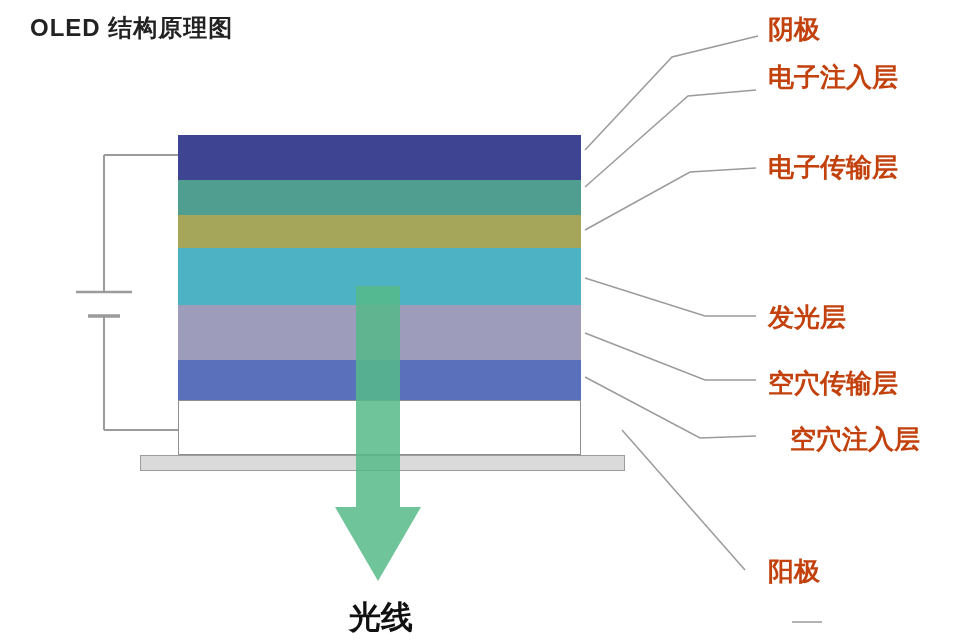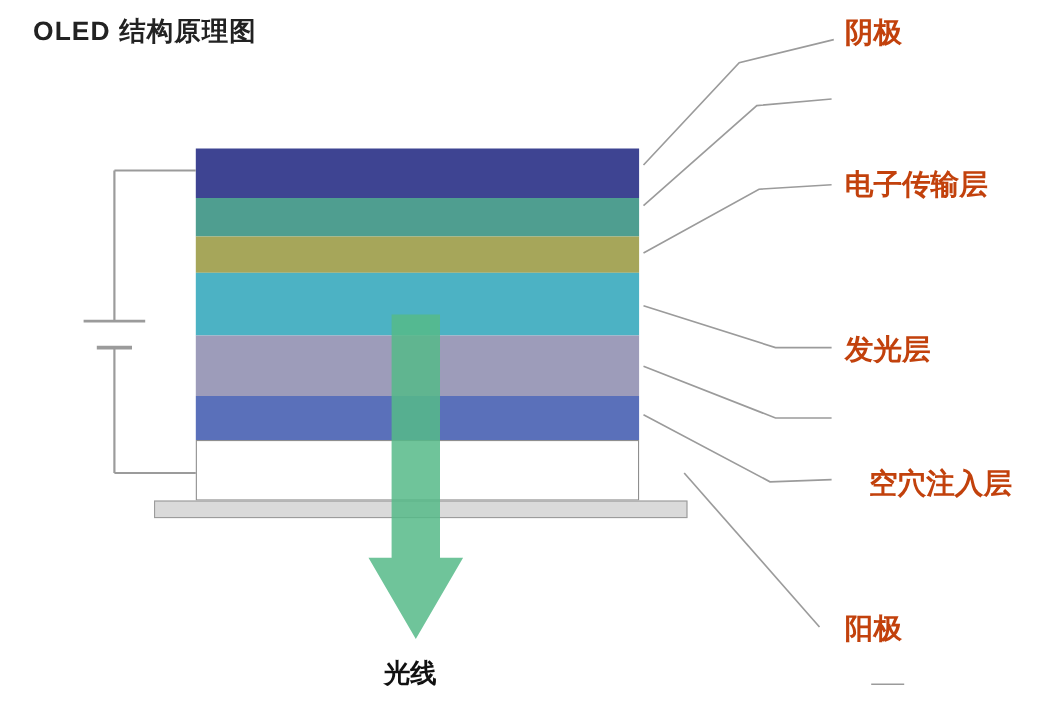--- a/index.html
+++ b/index.html
@@ -35,21 +35,21 @@
   }
   .lbl-0{top:12px;}
   .lbl-1{top:60px;}
   .lbl-2{top:150px;}
   .lbl-3{top:300px;}
   .lbl-4{top:366px;}
   .lbl-5{top:422px;margin-left:22px;}
   .lbl-6{top:554px;}
   .light-label{
     position:absolute;left:349px;top:596px;
-    font-size:24px;font-weight:bold;color:#111;
+    font-size:32px;font-weight:bold;color:#111;
   }
   svg.overlay{
     position:absolute;left:0;top:0;width:960px;height:640px;
     pointer-events:none;
   }
 </style>
 </head>
 <body>
 
 <div class="canvas">
@@ -88,20 +88,22 @@
       <polyline points="585,333 705,380 756,380"></polyline>
       <polyline points="585,377 700,438 756,436"></polyline>
       <polyline points="622,430 745,570"></polyline>
       <line x1="792" y1="622" x2="822" y2="622"></line>
     </g>
 
     <polygon points="356,286 400,286 400,507 421,507 378,581 335,507 356,507" fill="rgba(86,186,136,0.85)"></polygon>
   </svg>
 
   <span class="layer-label lbl-0">阴极</span>
+  <span class="layer-label lbl-1">电子注入层</span>
   <span class="layer-label lbl-3">发光层</span>
   <span class="layer-label lbl-2">电子传输层</span>
+  <span class="layer-label lbl-4">空穴传输层</span>
   <span class="layer-label lbl-5">空穴注入层</span>
   <span class="layer-label lbl-6">阳极</span>
 
   <span class="light-label">光线</span>
 
 </div>
 
 </body></html>

